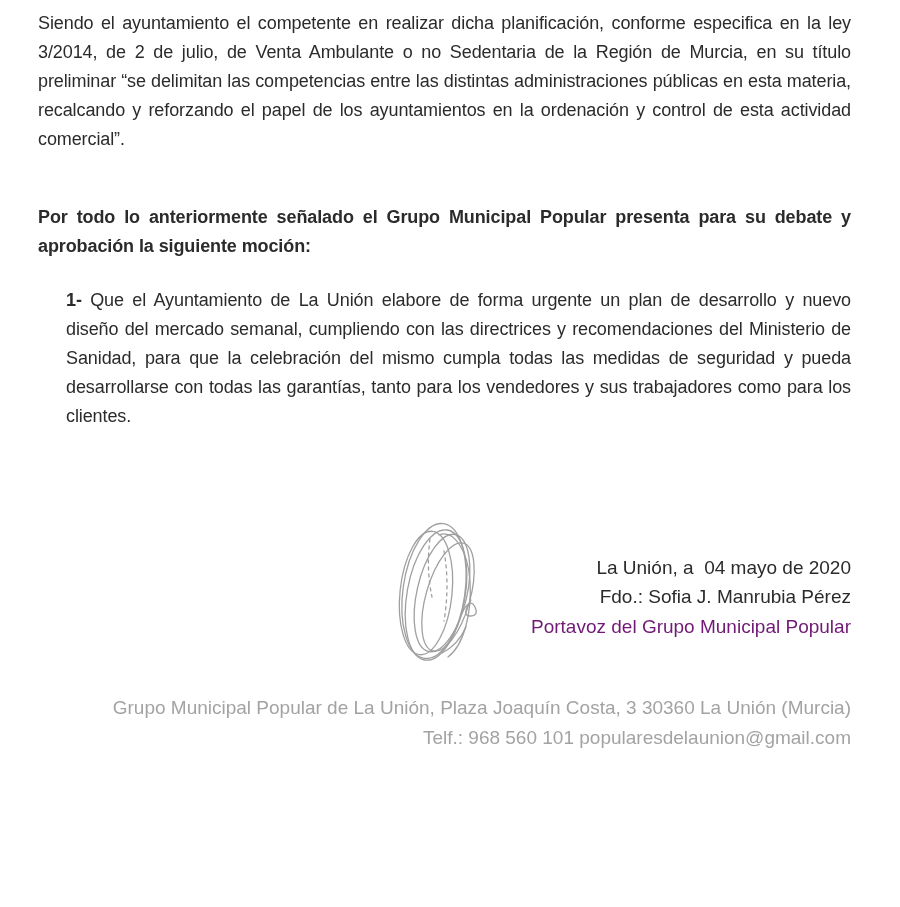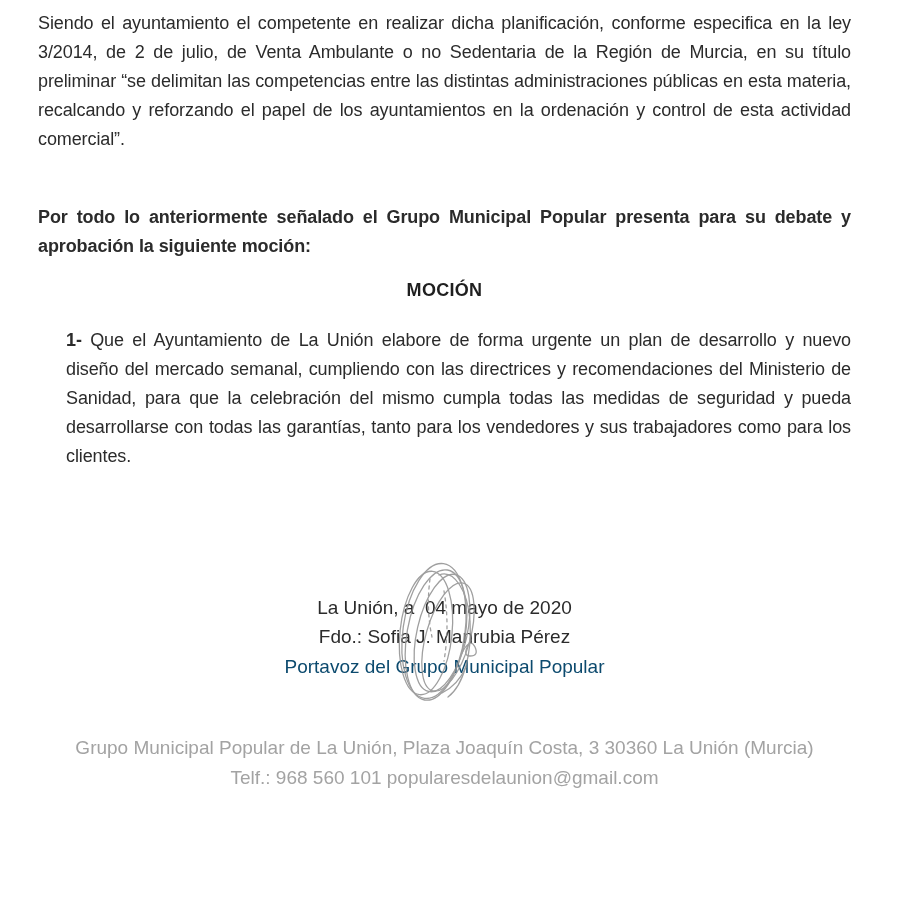--- a/index.html
+++ b/index.html
@@ -11,21 +11,21 @@
     position: relative;
     width: 900px;
     height: 907px;
     background: #ffffff;
     font-family: "Liberation Sans", sans-serif;
     color: #2b2b2b;
     overflow: hidden;
     box-sizing: border-box;
     padding: 6px 49px 0 38px;
   }
-  p { margin: 0; }
+  p { margin: 0; text-align: right; }
   .body-par {
     font-size: 18px;
     line-height: 29px;
     text-align: justify;
     letter-spacing: -0.1px;
     color: #2b2b2b;
   }
   .par-1 { margin-top: 3px; }
   .par-2 { margin-top: 49px; font-weight: bold; }
   .mocion-heading {
@@ -57,40 +57,39 @@
   }
   .signed-by {
     font-size: 19px;
     line-height: 29px;
     color: #2b2b2b;
   }
   .signed-role {
     margin-top: 1px;
     font-size: 19px;
     line-height: 29px;
-    color: #0c4a6e;
+    color: #701a75;
   }
   .doc-footer {
     margin-top: 52px;
     text-align: center;
     color: #a3a3a3;
     font-size: 19px;
     line-height: 30px;
   }
 </style>
 </head>
 <body>
 
 <div class="page">
 
   <p class="body-par par-1">Siendo el ayuntamiento el competente en realizar dicha planificación, conforme especifica en la ley 3/2014, de 2 de julio, de Venta Ambulante o no Sedentaria de la Región de Murcia, en su título preliminar “se delimitan las competencias entre las distintas administraciones públicas en esta materia, recalcando y reforzando el papel de los ayuntamientos en la ordenación y control de esta actividad comercial”.</p>
 
   <p class="body-par par-2">Por todo lo anteriormente señalado el Grupo Municipal Popular presenta para su debate y aprobación la siguiente moción:</p>
 
-  <p class="mocion-heading">MOCIÓN</p>
 
   <p class="body-par par-3"><span class="num">1-</span><span> Que el Ayuntamiento de La Unión elabore de forma urgente un plan de desarrollo y nuevo diseño del mercado semanal, cumpliendo con las directrices y recomendaciones del Ministerio de Sanidad, para que la celebración del mismo cumpla todas las medidas  de seguridad y pueda desarrollarse con todas las garantías, tanto para los vendedores y sus trabajadores como para los clientes.</span></p>
 
   <div class="closing-block">
 
     <svg class="signature-svg" width="112" height="150" viewBox="0 0 112 150" aria-hidden="true">
       <g fill="none" stroke="#8f8f8f" stroke-width="1.3" opacity="0.85" stroke-linecap="round">
         <ellipse cx="42" cy="72" rx="26" ry="62" transform="rotate(6 42 72)"></ellipse>
         <ellipse cx="52" cy="74" rx="29" ry="66" transform="rotate(10 52 74)"></ellipse>
         <ellipse cx="58" cy="72" rx="25" ry="60" transform="rotate(13 58 72)"></ellipse>

